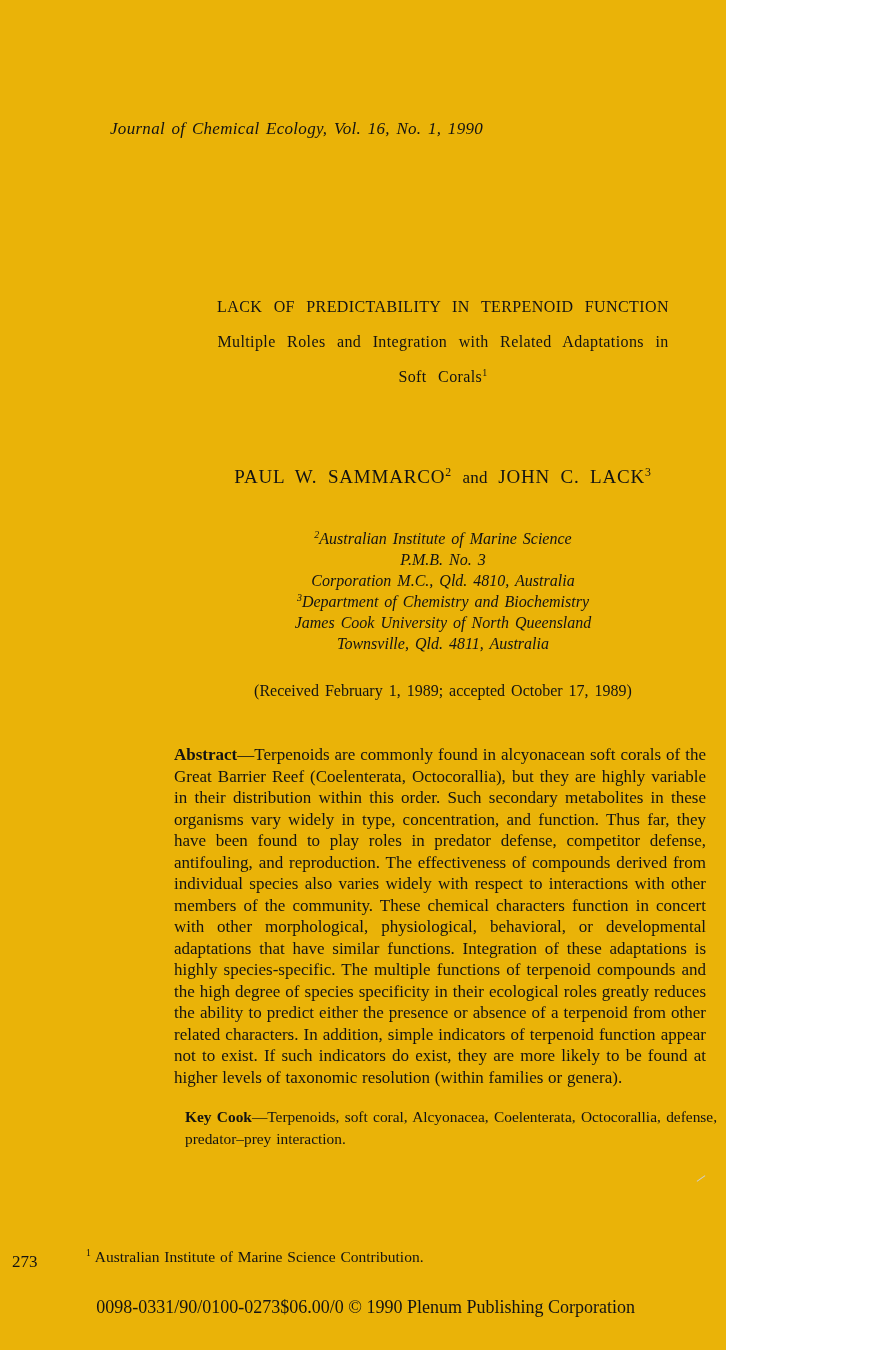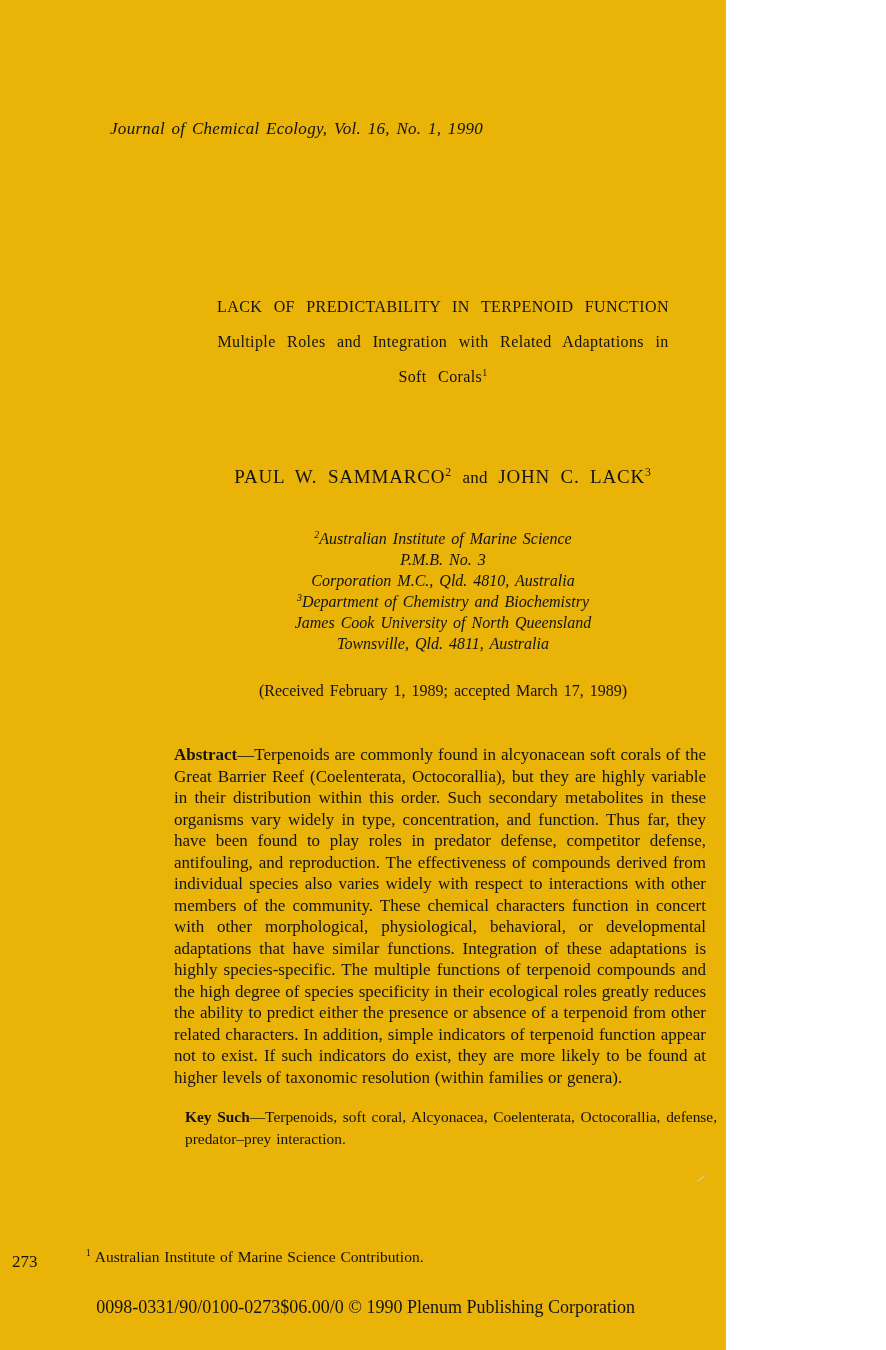--- a/index.html
+++ b/index.html
@@ -157,25 +157,25 @@
       <div>P.M.B. No. 3</div>
       <div>Corporation M.C., Qld. 4810, Australia</div>
     </div>
     <div class="affiliation-group-2">
       <div><sup>3</sup><span>Department of Chemistry and Biochemistry</span></div>
       <div>James Cook University of North Queensland</div>
       <div>Townsville, Qld. 4811, Australia</div>
     </div>
   </div>
 
-  <div class="received-line">(Received February 1, 1989; accepted March 17, 1989)</div>
+  <div class="received-line">(Received February 1, 1989; accepted October 17, 1989)</div>
 
   <div class="abstract-block"><span class="bold">Abstract</span><span>—Terpenoids are commonly found in alcyonacean soft corals of the Great Barrier Reef (Coelenterata, Octocorallia), but they are highly variable in their distribution within this order. Such secondary metabolites in these organisms vary widely in type, concentration, and function. Thus far, they have been found to play roles in predator defense, competitor defense, antifouling, and reproduction. The effectiveness of compounds derived from individual species also varies widely with respect to interactions with other members of the community. These chemical characters function in concert with other morphological, physiological, behavioral, or developmental adaptations that have similar functions. Integration of these adaptations is highly species-specific. The multiple functions of terpenoid compounds and the high degree of species specificity in their ecological roles greatly reduces the ability to predict either the presence or absence of a terpenoid from other related characters. In addition, simple indicators of terpenoid function appear not to exist. If such indicators do exist, they are more likely to be found at higher levels of taxonomic resolution (within families or genera).</span></div>
 
-  <div class="keywords-block"><span class="bold">Key Such</span><span>—Terpenoids, soft coral, Alcyonacea, Coelenterata, Octocorallia, defense, predator–prey interaction.</span></div>
+  <div class="keywords-block"><span class="bold">Key Cook</span><span>—Terpenoids, soft coral, Alcyonacea, Coelenterata, Octocorallia, defense, predator–prey interaction.</span></div>
 
   <div class="scan-artifact"></div>
 
   <div class="footnote"><sup>1</sup> <span>Australian Institute of Marine Science Contribution.</span></div>
 
   <div class="page-number">273</div>
 
   <div class="copyright-line">0098-0331/90/0100-0273$06.00/0 © 1990 Plenum Publishing Corporation</div>
 
 </div>

